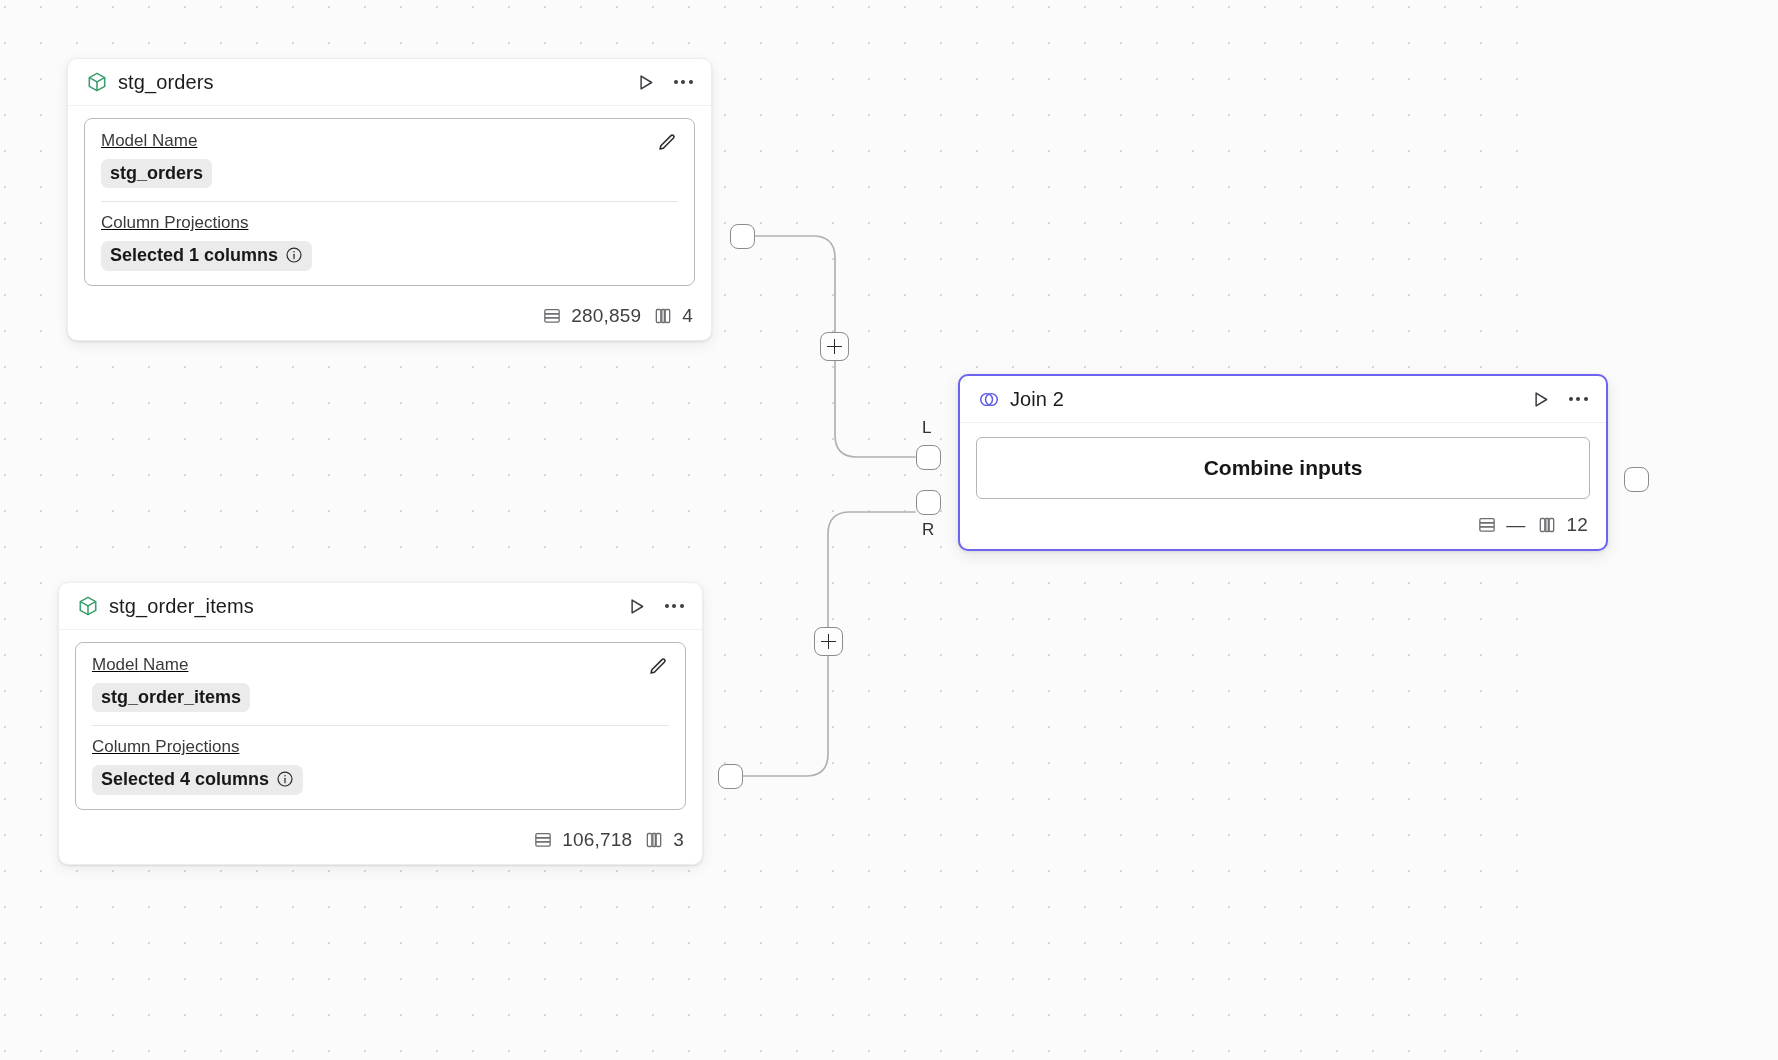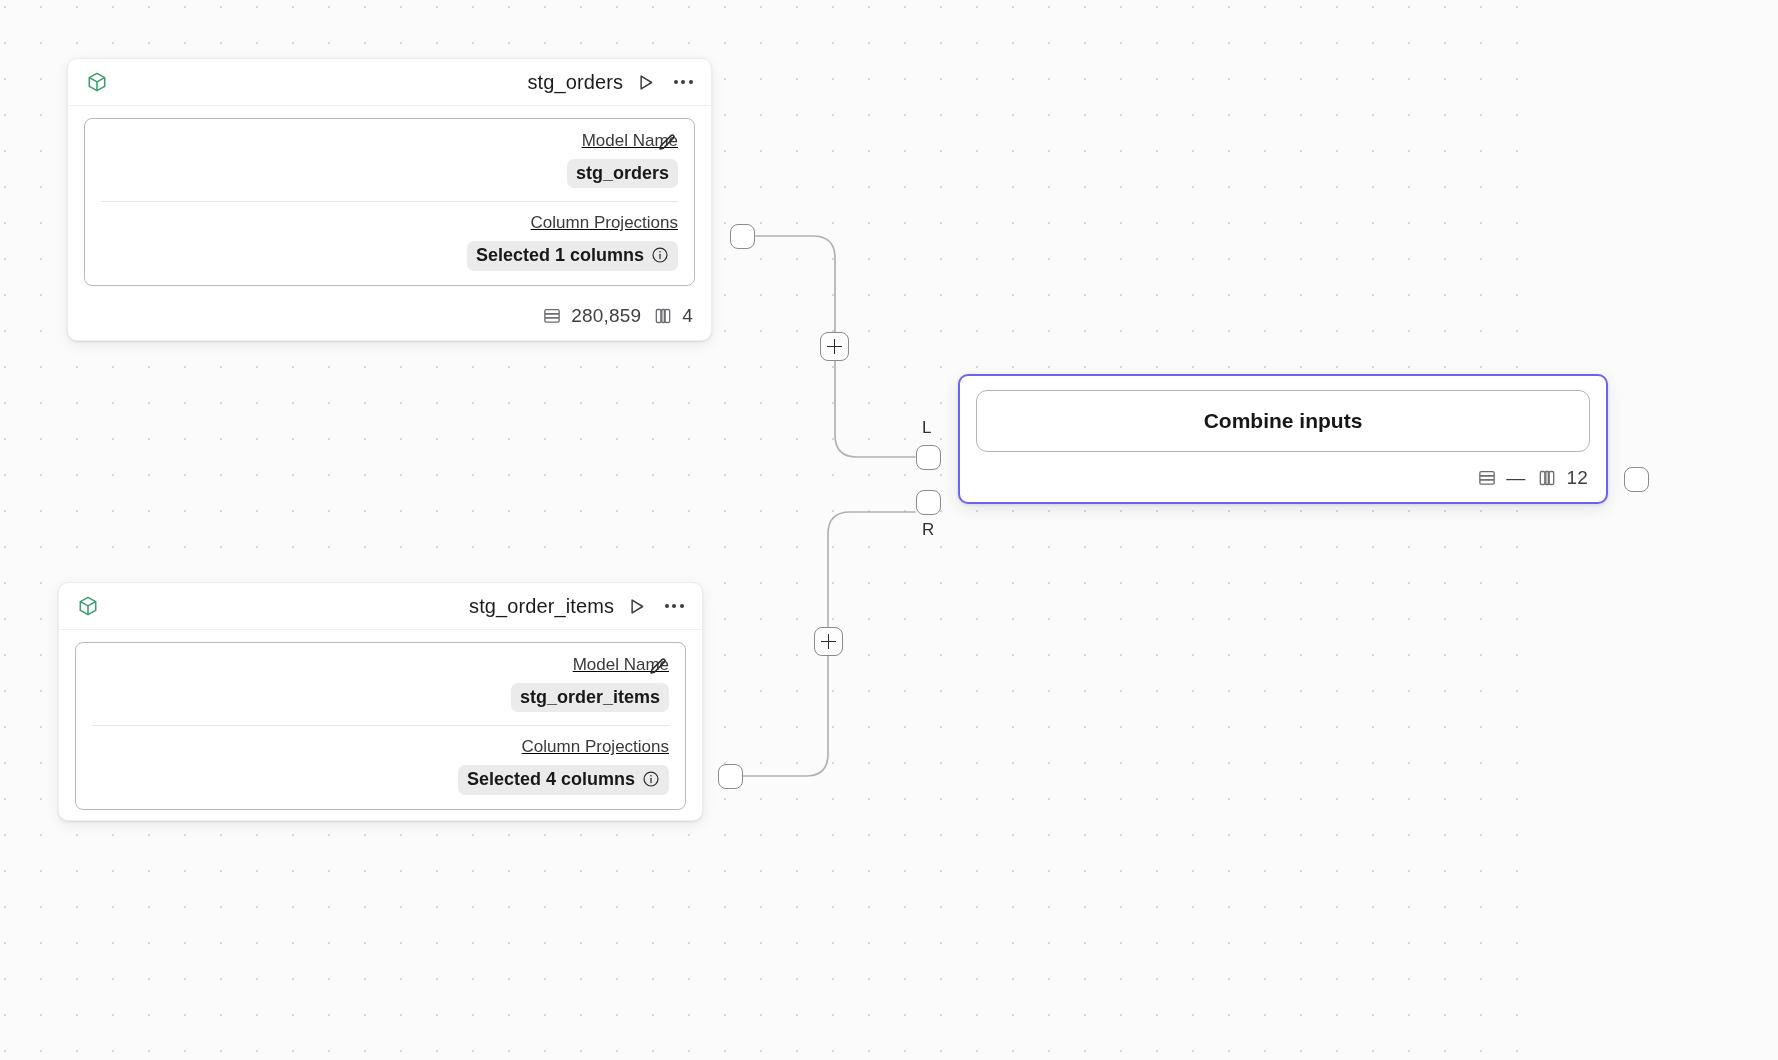--- a/index.html
+++ b/index.html
@@ -16,21 +16,20 @@
 
   #canvas {
     position: relative;
     width: 1544px;
     height: 1060px;
     background-color: #fbfbfb;
     background-image:
       radial-gradient(circle at 1px 1px, #d8d6d6 1.15px, transparent 1.3px);
     background-size: 36px 36px;
     background-position: 4px 6px;
-    text-align: right;
   }
 
   
   #edges {
     position: absolute;
     left: 0; top: 0;
     width: 1778px;
     height: 1060px;
     pointer-events: none;
   }
@@ -178,21 +177,21 @@
   }
   .stat .val { letter-spacing: .2px; }
 
   
   .combine-btn {
     display: flex;
     align-items: center;
     justify-content: center;
     height: 62px;
     border: 1px solid #b9b4b2;
-    border-radius: 11px;
+    border-radius: 6px;
     background: #fff;
     font-size: 21px;
     font-weight: 700;
     color: #17171a;
     cursor: pointer;
     box-sizing: border-box;
   }
 
   
   .port {
@@ -382,25 +381,68 @@
                 <circle cx="12" cy="12" r="9.3"></circle>
                 <path d="M12 11v6" stroke-linecap="round"></path>
                 <circle cx="12" cy="7.6" r="1.05" fill="#2b2b2e" stroke="none"></circle>
               </svg>
             </span>
           </span>
         </div>
       </div>
     </div>
 
+    <div class="node-footer">
+      <span class="stat">
+        <span style="display:flex;">
+          <svg width="20" height="20" viewBox="0 0 24 24" fill="none" stroke="#6d6d72" stroke-width="1.6" stroke-linejoin="round">
+            <rect x="3.4" y="4.3" width="17.2" height="5" rx="1.6"></rect>
+            <rect x="3.4" y="9.3" width="17.2" height="5"></rect>
+            <rect x="3.4" y="14.3" width="17.2" height="5" rx="1.6"></rect>
+          </svg>
+        </span>
+        <span class="val">106,718</span>
+      </span>
+      <span class="stat">
+        <span style="display:flex;">
+          <svg width="20" height="20" viewBox="0 0 24 24" fill="none" stroke="#6d6d72" stroke-width="1.6" stroke-linejoin="round">
+            <rect x="4" y="4.2" width="5.4" height="15.6" rx="1.6"></rect>
+            <rect x="10.6" y="4.2" width="3" height="15.6"></rect>
+            <rect x="14.6" y="4.2" width="5.4" height="15.6" rx="1.6"></rect>
+          </svg>
+        </span>
+        <span class="val">3</span>
+      </span>
+    </div>
   </div>
 
   <div class="port" style="left:718px; top:764px;"></div>
 
   <div class="node selected" style="left:958px; top:374px; width:650px;">
+    <div class="node-header">
+      <span class="node-type-icon">
+        <svg width="23" height="23" viewBox="0 0 24 24" fill="none" stroke="#5b57e8" stroke-width="1.6">
+          <circle cx="9.4" cy="12" r="6.4"></circle>
+          <circle cx="14.6" cy="12" r="6.4"></circle>
+        </svg>
+      </span>
+      <span class="node-title">Join 2</span>
+      <span class="hdr-actions">
+        <span class="icon-btn">
+          <svg width="21" height="21" viewBox="0 0 24 24" fill="none" stroke="#3c3c43" stroke-width="1.7" stroke-linejoin="round">
+            <path d="M7 4.6 19 12 7 19.4z"></path>
+          </svg>
+        </span>
+        <span class="dots">
+          <i></i>
+            <i></i>
+            <i></i>
+        </span>
+      </span>
+    </div>
 
     <div class="node-body" style="padding:14px 16px 6px 16px;">
       <div class="combine-btn">Combine inputs</div>
     </div>
 
     <div class="node-footer">
       <span class="stat">
         <span style="display:flex;">
           <svg width="20" height="20" viewBox="0 0 24 24" fill="none" stroke="#6d6d72" stroke-width="1.6" stroke-linejoin="round">
             <rect x="3.4" y="4.3" width="17.2" height="5" rx="1.6"></rect>

